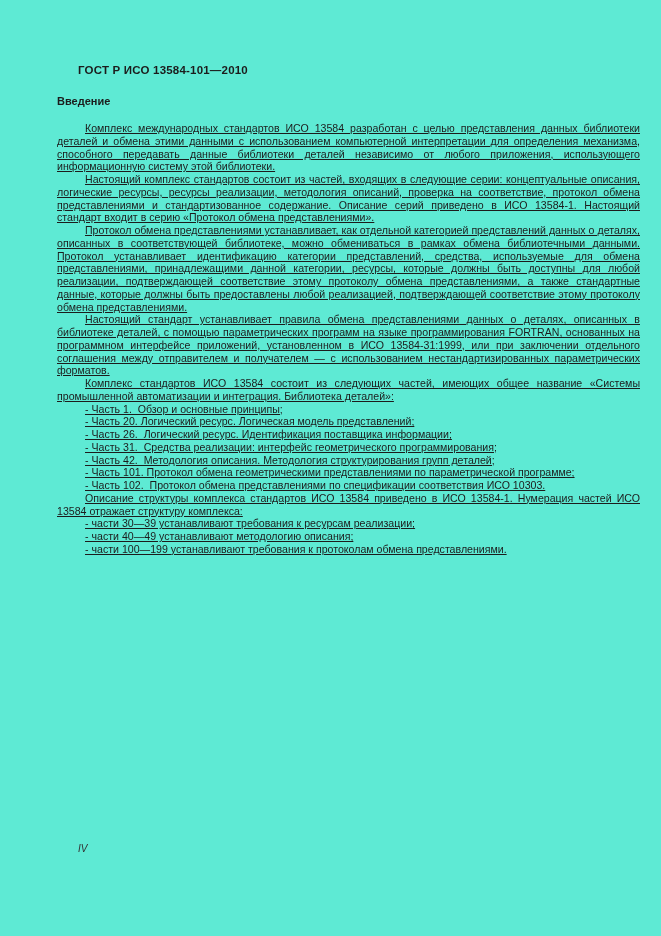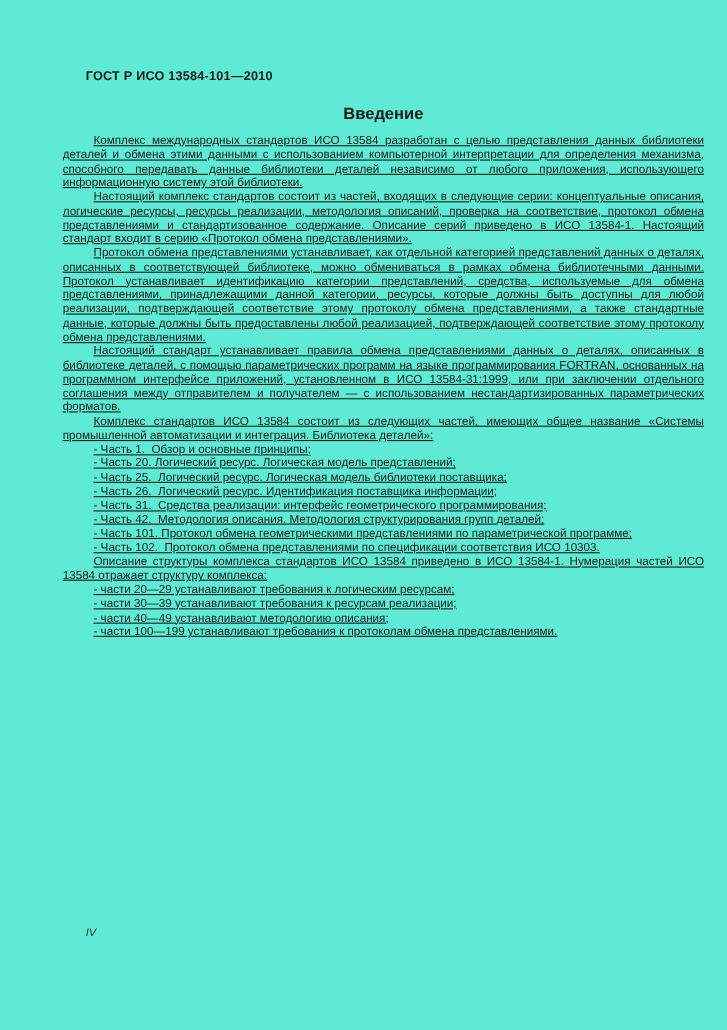--- a/index.html
+++ b/index.html
@@ -27,22 +27,22 @@
     font-size: 11.5px;
     font-weight: bold;
     letter-spacing: 0.2px;
     white-space: nowrap;
   }
   .doc-title {
     position: absolute;
     left: 57px;
     top: 95px;
     width: 583px;
-    text-align: center;
-    font-size: 15px;
+    text-align: left;
+    font-size: 11px;
     font-weight: bold;
   }
   .body-text {
     position: absolute;
     left: 57px;
     top: 122px;
     width: 583px;
     font-size: 10.6px;
     line-height: 12.75px;
   }
@@ -72,28 +72,26 @@
   <div class="doc-title">Введение</div>
 
   <div class="body-text">
       <p>Комплекс международных стандартов ИСО 13584 разработан с целью представления данных библиотеки деталей и обмена этими данными с использованием компьютерной интерпретации для определения механизма, способного передавать данные библиотеки деталей независимо от любого приложения, использующего информационную систему этой библиотеки.</p>
       <p>Настоящий комплекс стандартов состоит из частей, входящих в следующие серии: концептуальные описания, логические ресурсы, ресурсы реализации, методология описаний, проверка на соответствие, протокол обмена представлениями и стандартизованное содержание. Описание серий приведено в ИСО 13584-1. Настоящий стандарт входит в серию «Протокол обмена представлениями».</p>
       <p>Протокол обмена представлениями устанавливает, как отдельной категорией представлений данных о деталях, описанных в соответствующей библиотеке, можно обмениваться в рамках обмена библиотечными данными. Протокол устанавливает идентификацию категории представлений, средства, используемые для обмена представлениями, принадлежащими данной категории, ресурсы, которые должны быть доступны для любой реализации, подтверждающей соответствие этому протоколу обмена представлениями, а также стандартные данные, которые должны быть предоставлены любой реализацией, подтверждающей соответствие этому протоколу обмена представлениями.</p>
       <p>Настоящий стандарт устанавливает правила обмена представлениями данных о деталях, описанных в библиотеке деталей, с помощью параметрических программ на языке программирования FORTRAN, основанных на программном интерфейсе приложений, установленном в ИСО 13584-31:1999, или при заключении отдельного соглашения между отправителем и получателем — с использованием нестандартизированных параметрических форматов.</p>
       <p>Комплекс стандартов ИСО 13584 состоит из следующих частей, имеющих общее название «Системы промышленной автоматизации и интеграция. Библиотека деталей»:</p>
       <p>- Часть 1.&nbsp; Обзор и основные принципы;</p>
       <p>- Часть 20. Логический ресурс. Логическая модель представлений;</p>
-      <p>- Часть 25.&nbsp; Логический ресурс. Логическая модель библиотеки поставщика;</p>
       <p>- Часть 26.&nbsp; Логический ресурс. Идентификация поставщика информации;</p>
       <p>- Часть 31.&nbsp; Средства реализации: интерфейс геометрического программирования;</p>
       <p>- Часть 42.&nbsp; Методология описания. Методология структурирования групп деталей;</p>
       <p>- Часть 101. Протокол обмена геометрическими представлениями по параметрической программе;</p>
       <p>- Часть 102.&nbsp; Протокол обмена представлениями по спецификации соответствия ИСО 10303.</p>
       <p>Описание структуры комплекса стандартов ИСО 13584 приведено в ИСО 13584-1. Нумерация частей ИСО 13584 отражает структуру комплекса:</p>
-      <p>- части 20—29 устанавливают требования к логическим ресурсам;</p>
       <p>- части 30—39 устанавливают требования к ресурсам реализации;</p>
       <p>- части 40—49 устанавливают методологию описания;</p>
       <p>- части 100—199 устанавливают требования к протоколам обмена представлениями.</p>
     </div>
 
   <div class="page-number">IV</div>
 
 </div>
 
 </body></html>

